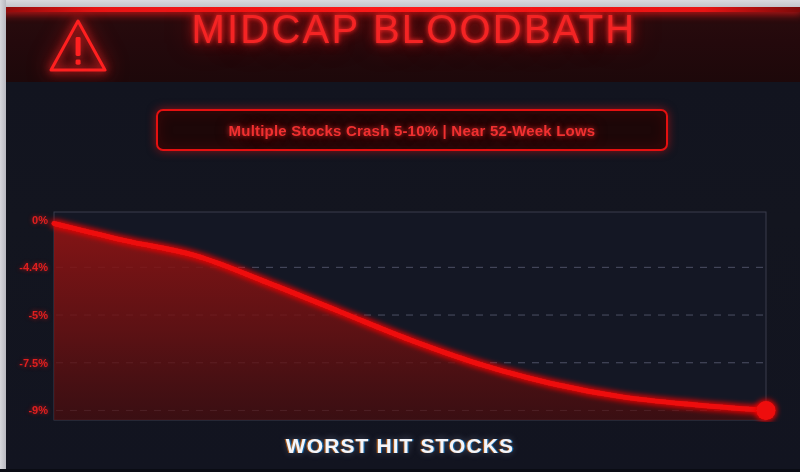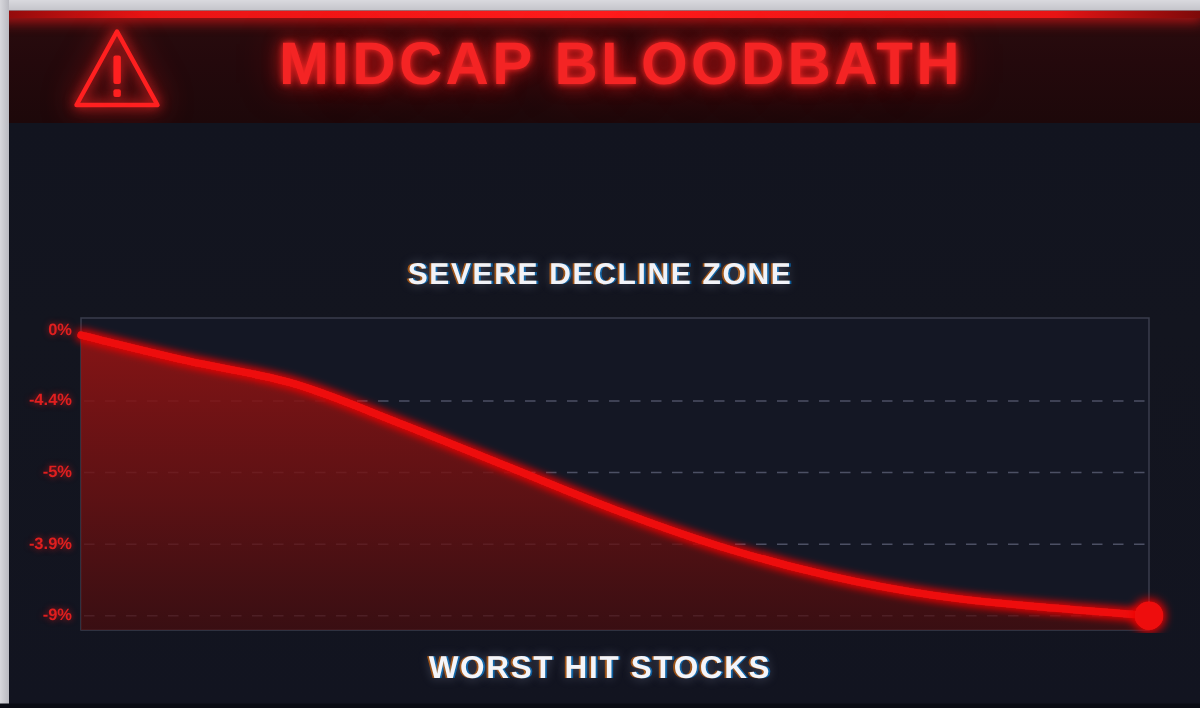--- a/index.html
+++ b/index.html
@@ -66,24 +66,24 @@
     left: 47px;
     top: 10px;
     width: 62px;
     height: 58px;
   }
   .warn-icon svg { display: block; overflow: visible; }
 
   .header-title {
     position: absolute;
     left: 0; right: 0;
-    top: 14px;
+    top: 0;
     text-align: center;
     font-size: 40px;
-    font-weight: bold;
+    font-weight: normal;
     letter-spacing: 2.2px;
     color: #f42424;
     text-shadow:
       0 0 4px rgba(255,40,40,.95),
       0 0 12px rgba(255,30,30,.8),
       0 0 26px rgba(220,10,10,.6);
     white-space: nowrap;
     margin-left: 28px;
   }
 
@@ -195,29 +195,31 @@
           <rect x="28.6" y="42.5" width="5" height="5.2" rx="1.4"></rect>
         </g>
       </svg>
     </div>
 
     <div class="header-title">MIDCAP BLOODBATH</div>
   </div>
 
   <div class="body-area">
 
-
-    <div class="chart-title">SEVERE DECLINE ZONE</div>
+    <div class="alert-box">
+      <span class="alert-text">Multiple Stocks Crash 5-10% | Near 52-Week Lows</span>
+    </div>
+
 
     <div class="plot-wrap">
       <div class="ytick-col">
         <span class="ytick" style="top: 12.633px;">0%</span>
         <span class="ytick" style="top: 60.3394px;">-4.4%</span>
         <span class="ytick" style="top: 108.046px;">-5%</span>
-        <span class="ytick" style="top: 155.752px;">-3.9%</span>
+        <span class="ytick" style="top: 155.752px;">-7.5%</span>
         <span class="ytick" style="top: 203.459px;">-9%</span>
       </div>
 
       <svg class="plot-svg" id="plot-svg" width="800" height="215">
         <defs>
           <linearGradient id="areaFill" x1="0" y1="0" x2="0" y2="1">
             <stop offset="0%" stop-color="#8f1414" stop-opacity="0.92"></stop>
             <stop offset="55%" stop-color="#6e1010" stop-opacity="0.80"></stop>
             <stop offset="100%" stop-color="#4a0b0b" stop-opacity="0.70"></stop>
           </linearGradient>

